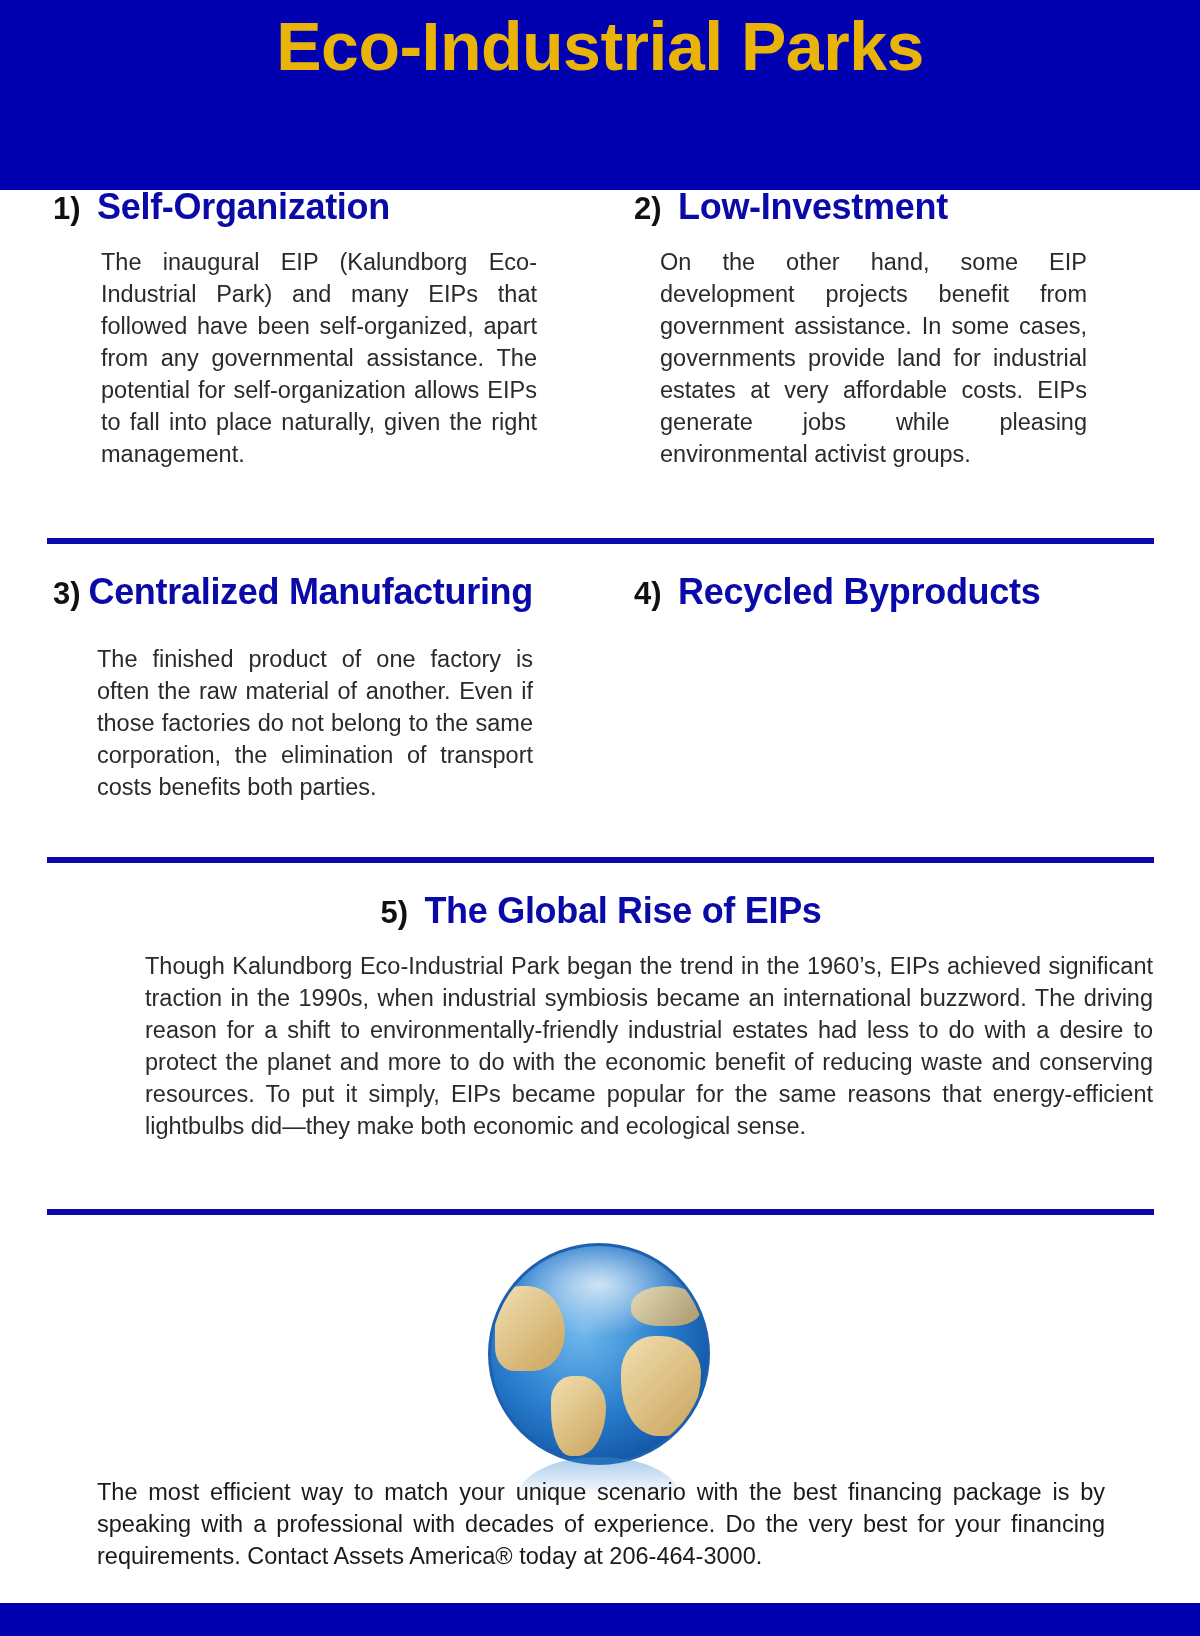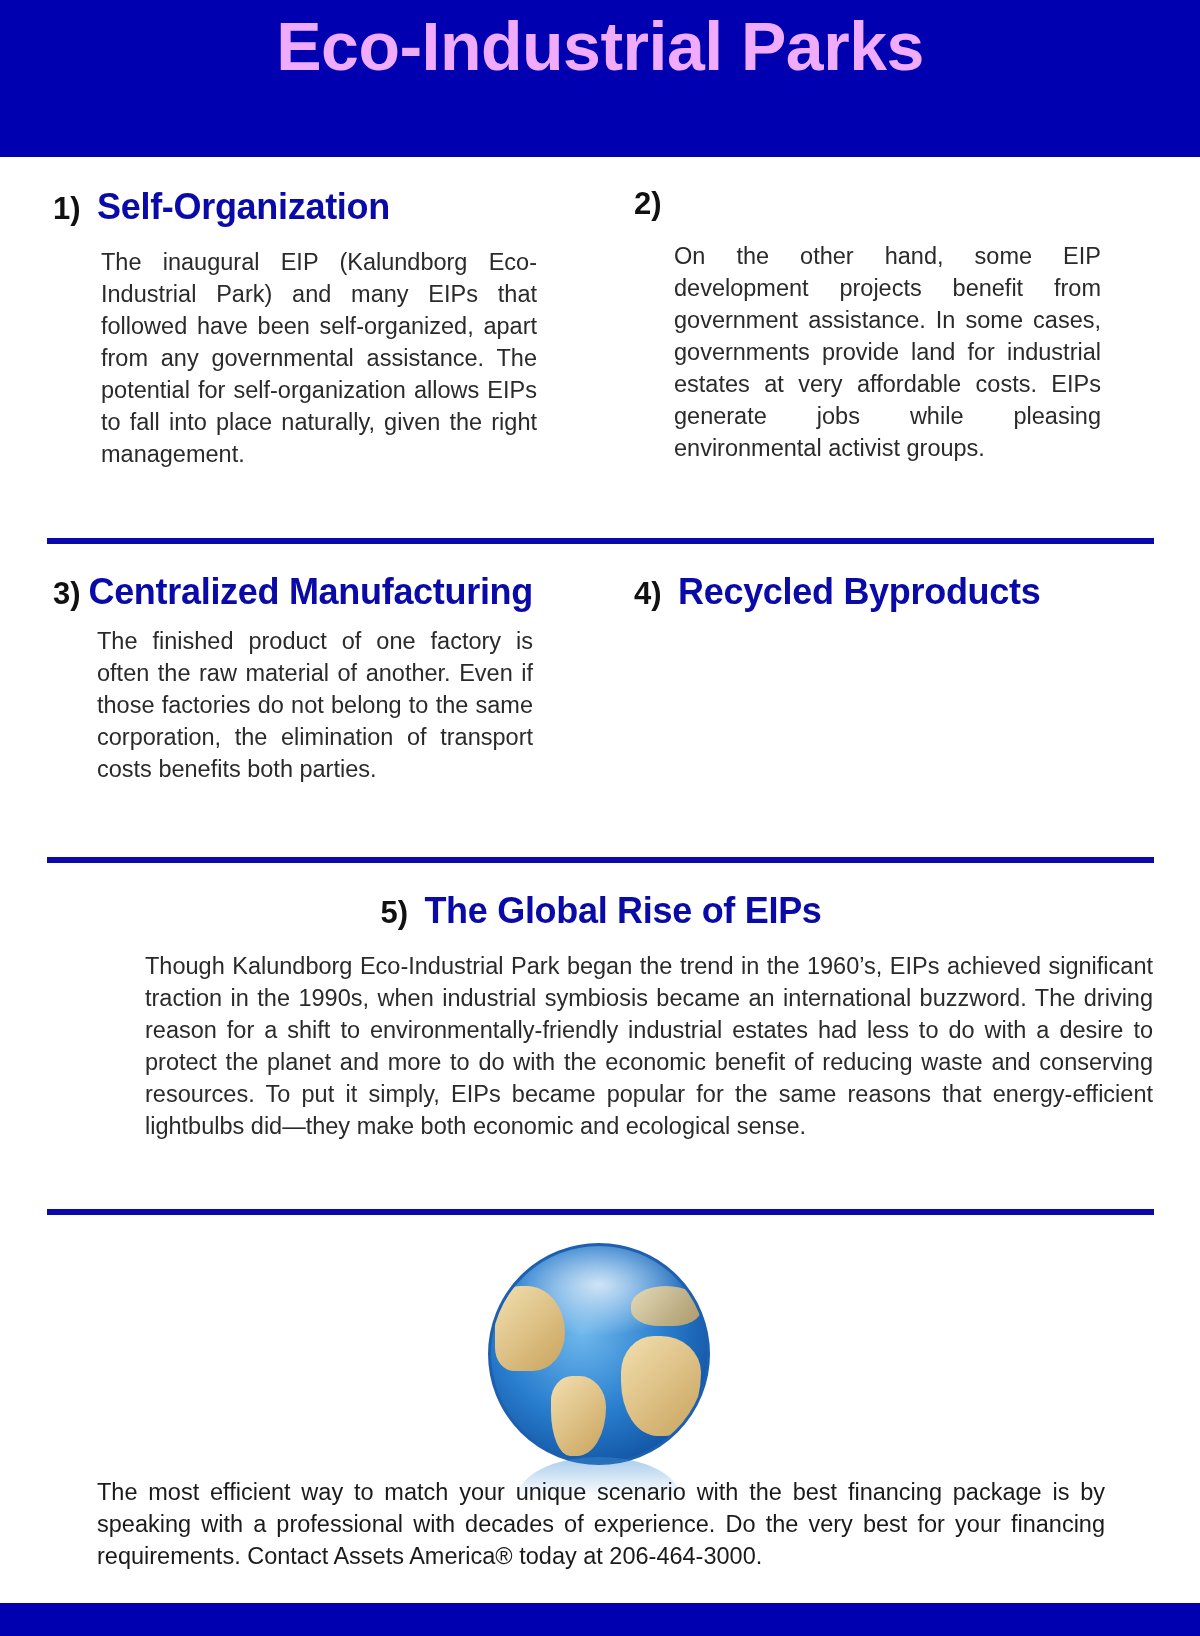--- a/index.html
+++ b/index.html
@@ -1,21 +1,21 @@
 <!DOCTYPE html>
 <html><head>
 <meta charset="utf-8">
 <style>
   * { box-sizing: border-box; margin: 0; padding: 0; }
   html, body { width: 1200px; height: 1636px; background: #ffffff; overflow: hidden; }
   body { font-family: "Liberation Sans", "DejaVu Sans", sans-serif; color: #222222; position: relative; }
 
   .header {
-    position: absolute; left: 0; top: 0; width: 1200px; height: 157px;
-    background: #0000b0; text-align: center; color: #f0abfc;
+    position: absolute; left: 0; top: 0; width: 1200px; height: 190px;
+    background: #0000b0; text-align: center; color: #eab308;
   }
   .header .title {
     position: absolute; left: 0; right: 0; top: 6px;
     font-size: 68px; font-weight: bold; letter-spacing: -0.5px; line-height: 80px;
   }
   .header .subtitle {
     position: absolute; left: 0; right: 0; top: 96px;
     font-size: 44px; font-weight: bold; line-height: 54px; letter-spacing: -0.3px;
   }
 
@@ -68,32 +68,33 @@
   <div class="sec-head">
     <span class="sec-num">1)</span>
     <span class="sec-title">Self-Organization</span>
   </div>
   <div class="sec-body" style="margin-top:18px; width:436px;">The inaugural EIP (Kalundborg Eco-Industrial Park) and many EIPs that followed have been self-organized, apart from any governmental assistance. The potential for self-organization allows EIPs to fall into place naturally, given the right management.</div>
 </div>
 
 <div class="section" style="left:634px; top:186px; width:470px;">
   <div class="sec-head">
     <span class="sec-num">2)</span>
+    <span class="sec-title">Low-Investment</span>
   </div>
-  <div class="sec-body" style="margin-left:40px; margin-top:18px; width:427px;">On the other hand, some EIP development projects benefit from government assistance. In some cases, governments provide land for industrial estates at very affordable costs. EIPs generate jobs while pleasing environmental activist groups.</div>
+  <div class="sec-body" style="margin-left:26px; margin-top:18px; width:427px;">On the other hand, some EIP development projects benefit from government assistance. In some cases, governments provide land for industrial estates at very affordable costs. EIPs generate jobs while pleasing environmental activist groups.</div>
 </div>
 
 <div class="divider" style="top:538px;"></div>
 
 <div class="section" style="left:53px; top:571px; width:480px;">
   <div class="sec-head">
     <span class="sec-num">3)</span>
     <span class="sec-title">Centralized Manufacturing</span>
   </div>
-  <div class="sec-body" style="margin-left:44px; margin-top:12px; width:436px;">The finished product of one factory is often the raw material of another. Even if those factories do not belong to the same corporation, the elimination of transport costs benefits both parties.</div>
+  <div class="sec-body" style="margin-left:44px; margin-top:30px; width:436px;">The finished product of one factory is often the raw material of another. Even if those factories do not belong to the same corporation, the elimination of transport costs benefits both parties.</div>
 </div>
 
 <div class="section" style="left:634px; top:571px; width:470px;">
   <div class="sec-head">
     <span class="sec-num">4)</span>
     <span class="sec-title">Recycled Byproducts</span>
   </div>
 </div>
 
 <div class="divider" style="top:857px;"></div>

